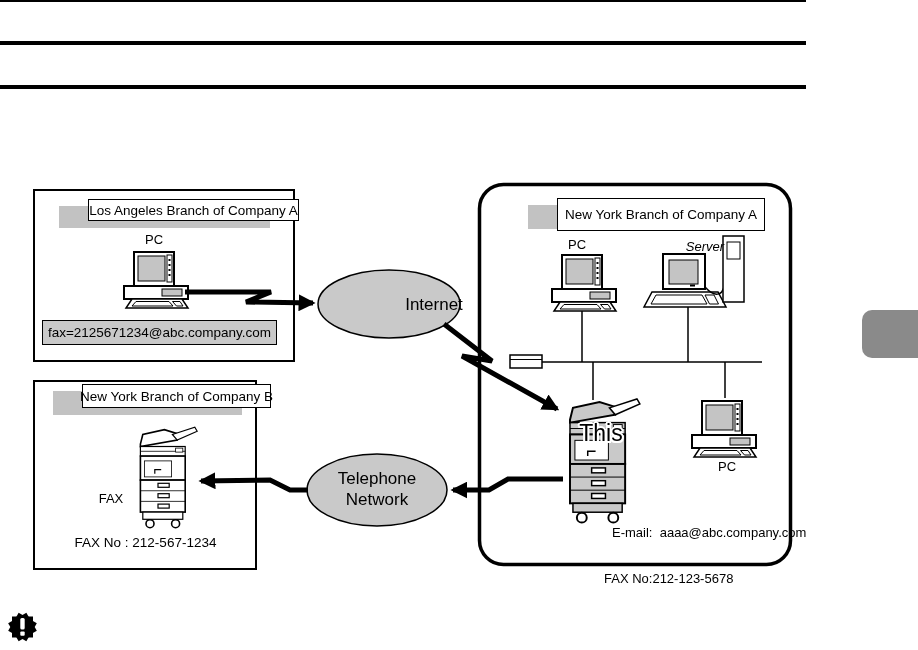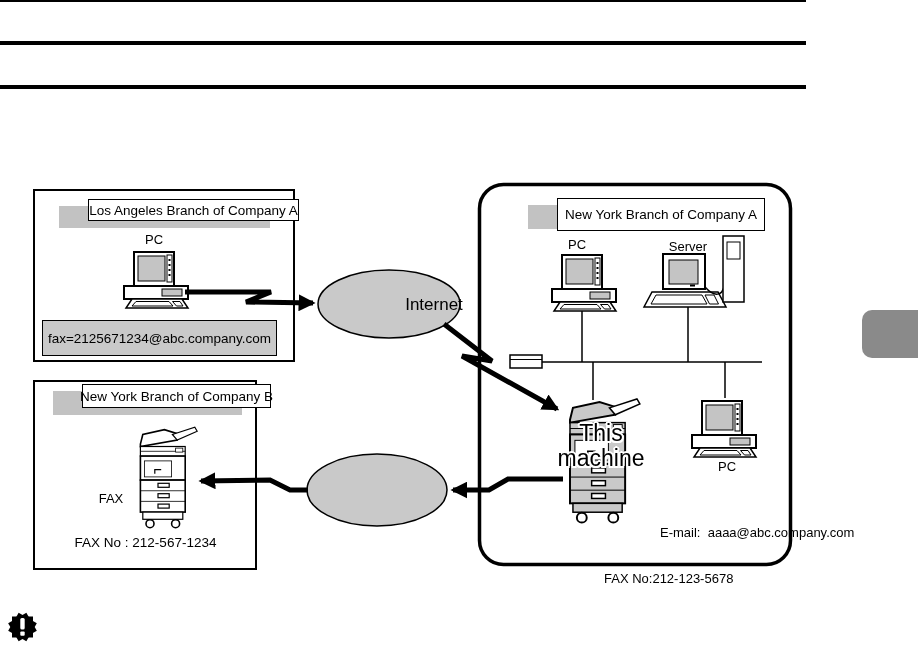--- a/index.html
+++ b/index.html
@@ -13,21 +13,21 @@
   .side-tab{position:absolute;left:862px;top:310px;width:56px;height:48px;
     background:var(--tab-gray,#8a8a8a);border-radius:10px 0 0 10px;}
   
   #canvas{position:absolute;left:0;top:0;}
   
   .lbl-shadow{position:absolute;background:var(--shadow-gray,#c2c2c2);}
   .lbl-box{position:absolute;background:#fff;border:1.5px solid #000;box-sizing:border-box;
     display:flex;align-items:center;justify-content:center;font-size:13.5px;white-space:nowrap;margin-left:37px;}
   .small-lbl{position:absolute;font-size:13px;text-align:center;}
   
-  .fax-bar{position:absolute;left:42px;top:320px;width:235px;height:36px;box-sizing:border-box;
+  .fax-bar{position:absolute;left:42px;top:320px;width:235px;height:25px;box-sizing:border-box;
     background:var(--gray-fill,#c9c9c9);border:1.5px solid #000;display:flex;align-items:center;
     justify-content:center;font-size:13.5px;white-space:nowrap;}
   
   .cloud-lbl{position:absolute;font-size:17px;text-align:center;line-height:21px;}
   
   .machine-lbl{position:absolute;left:551px;top:421px;width:100px;text-align:center;
     font-size:23px;line-height:25px;color:#000;
     text-shadow:-2px 0 0 #fff,2px 0 0 #fff,0 -2px 0 #fff,0 2px 0 #fff,
       -1.5px -1.5px 0 #fff,1.5px -1.5px 0 #fff,-1.5px 1.5px 0 #fff,1.5px 1.5px 0 #fff;}
   .info-line{position:absolute;font-size:13px;white-space:pre;}
@@ -136,34 +136,35 @@
 <div class="lbl-box" style="left:51px;top:199px;width:211px;height:22px;">
   <span>Los Angeles Branch of Company A</span>
 </div>
 <div class="small-lbl" style="left:138px;top:232px;width:32px;">PC</div>
 <div class="fax-bar">
   <span>fax=2125671234@abc.company.com</span>
 </div>
 
 <div class="cloud-lbl" style="left:319px;top:294px;width:140px;padding-left:45px;">Internet</div>
 <div class="cloud-lbl" style="left:307px;top:468px;width:140px;">
+  <div>Telephone</div>
+  <div>Network</div>
 </div>
 
 <div class="lbl-shadow" style="left:528px;top:205px;width:208px;height:24px;"></div>
 <div class="lbl-box" style="left:520px;top:198px;width:208px;height:33px;">
   <span>New York Branch of Company A</span>
 </div>
 <div class="small-lbl" style="left:561px;top:237px;width:32px;">PC</div>
-<div class="small-lbl" style="left:665px;top:239px;width:46px;">Server</div>
+<div class="small-lbl" style="left:682px;top:239px;width:46px;font-style:italic;">Server</div>
 <div class="machine-lbl">
   <div>This</div>
-  <div>machine</div>
 </div>
 <div class="small-lbl" style="left:711px;top:459px;width:32px;">PC</div>
-<div class="info-line" style="left:612px;top:525px;margin-left:48px;">E-mail:  aaaa@abc.company.com</div>
+<div class="info-line" style="left:612px;top:525px;">E-mail:  aaaa@abc.company.com</div>
 <div class="info-line" style="left:604px;top:540px;margin-top:31px;">FAX No:212-123-5678</div>
 
 <div class="lbl-shadow" style="left:53px;top:391px;width:189px;height:24px;"></div>
 <div class="lbl-box" style="left:45px;top:384px;width:189px;height:24px;">
   <span>New York Branch of Company B</span>
 </div>
 <div class="small-lbl" style="left:93px;top:491px;width:36px;">FAX</div>
 <div class="small-lbl" style="left:48px;top:535px;width:195px;font-size:13.5px;">FAX No : 212-567-1234</div>
 
 </body></html>

